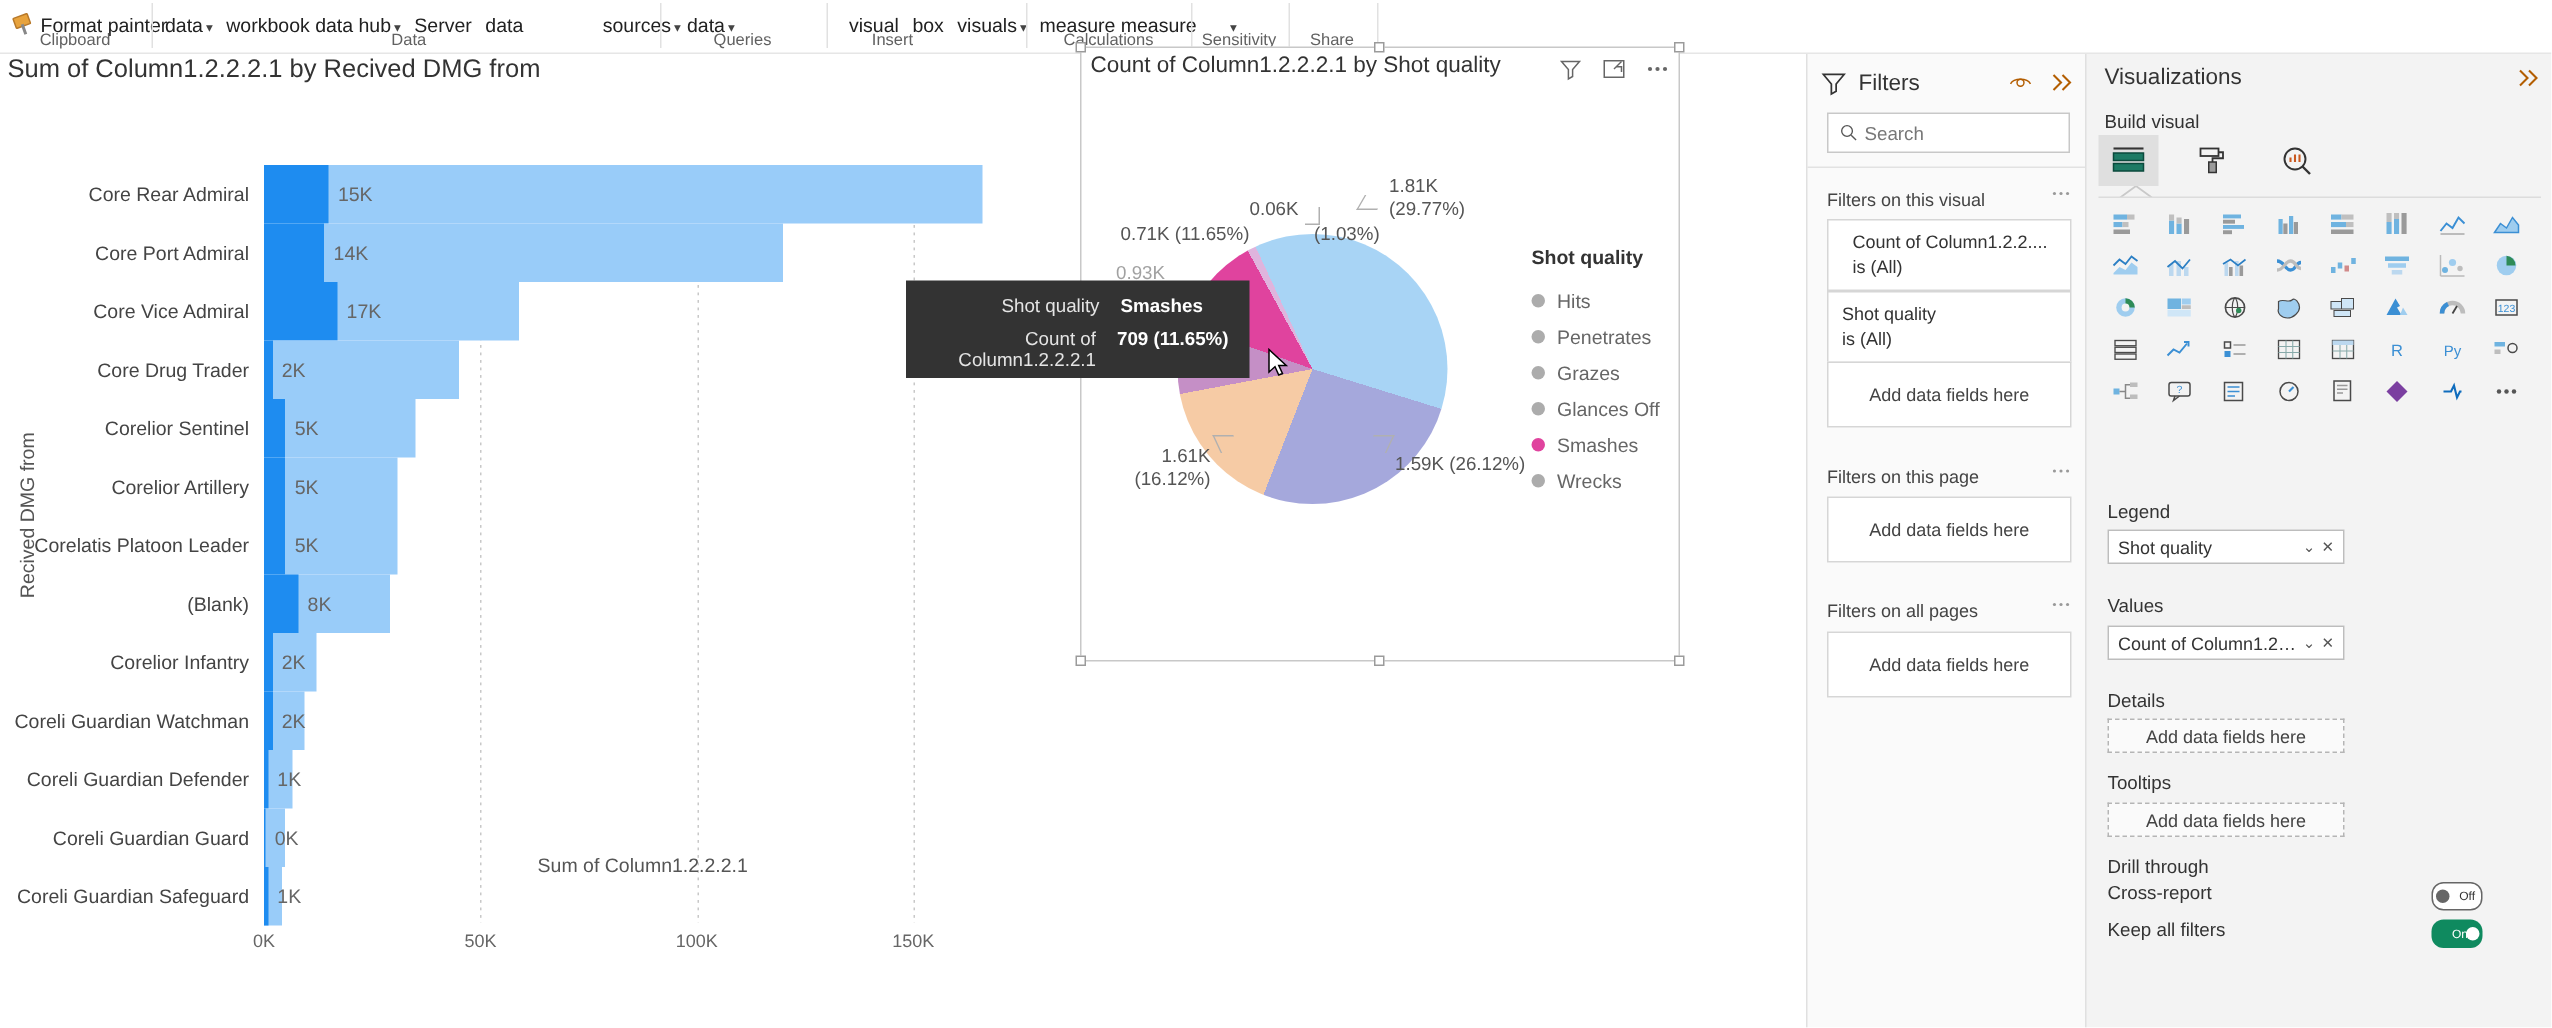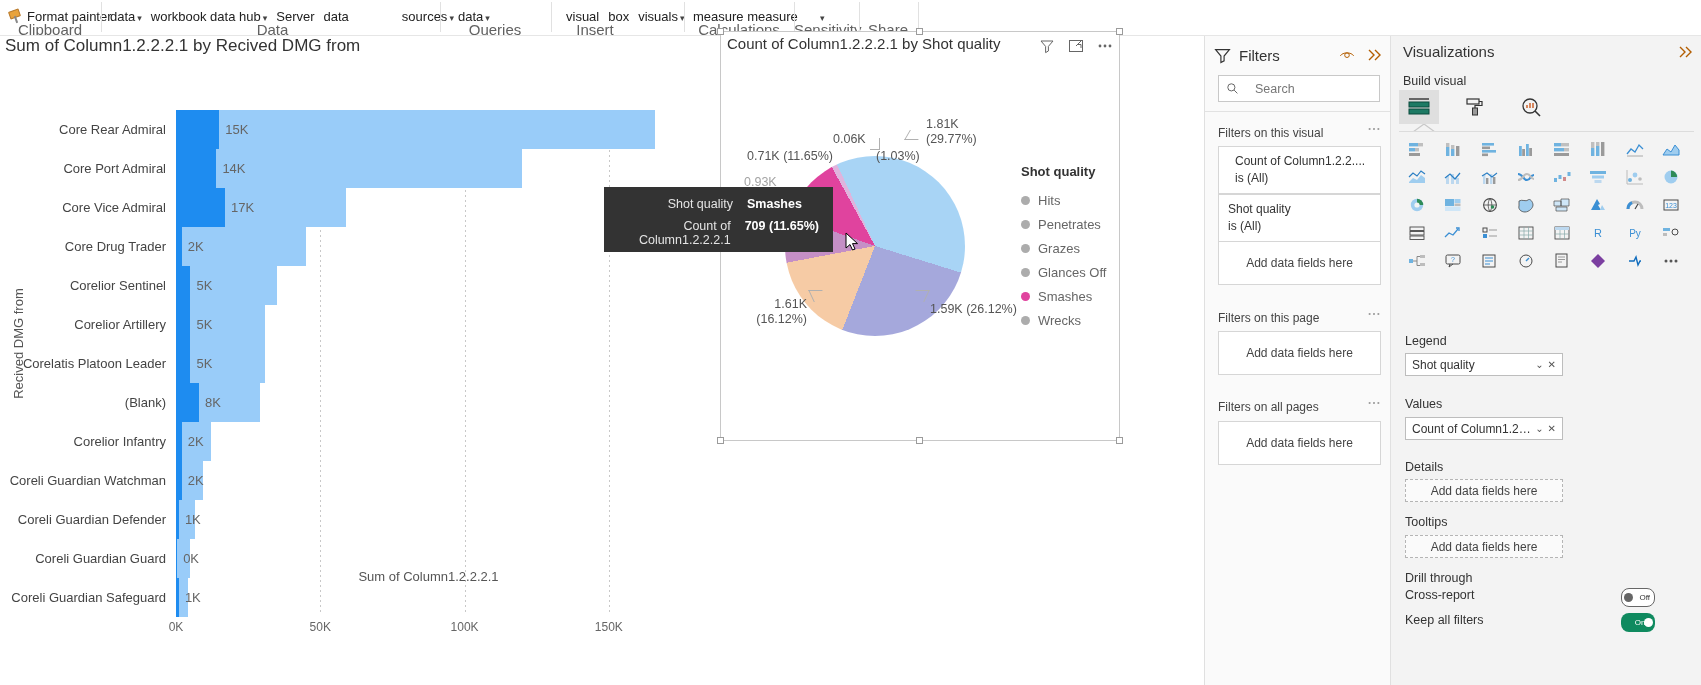--- a/index.html
+++ b/index.html
@@ -12,21 +12,21 @@
     overflow:hidden;
     position:relative;
   }
 
   
   #ribbon { position:absolute; left:0; top:0; width:1701px; height:36px; background:#ffffff; }
   .rb-group { position:absolute; top:0; height:36px; }
   .rb-sep { position:absolute; top:2px; width:1px; height:30px; background:#e1e1e1; }
   .rb-items { position:absolute; top:0; height:22px; display:flex; align-items:center; gap:9px; white-space:nowrap; }
   .rb-cmd { font-size:13px; color:#212121; line-height:22px; cursor:default; }
-  .rb-cap { position:absolute; top:21px; width:100%; text-align:center; font-size:15px; color:#616161; }
+  .rb-cap { position:absolute; top:21px; width:100%; text-align:center; font-size:11px; color:#616161; }
   .caret { font-size:9px; color:#444; margin-left:2px; }
   .paint-ico { display:inline-block; width:15px; height:15px; position:relative; vertical-align:-3px; margin-right:4px; }
   .paint-ico::before { content:""; position:absolute; left:1px; top:1px; width:9px; height:6px;
      background:#e8a33d; border:1px solid #b8792a; border-radius:1px; transform:rotate(-20deg); }
   .paint-ico::after { content:""; position:absolute; left:7px; top:7px; width:2px; height:7px;
      background:#888; transform:rotate(-20deg); }
   #ribbon-bottom { position:absolute; left:0; top:35px; width:1701px; height:1px; background:#e6e6e6; }
 
   
   #canvas { position:absolute; left:0; top:36px; width:1204px; height:649px; background:#ffffff; }
@@ -83,21 +83,21 @@
   #cursor { position:absolute; left:845px; top:196px; width:14px; height:20px; }
 
   
   #filters-pane { position:absolute; left:1204px; top:36px; width:186px; height:649px;
       background:#fafafa; border-left:1px solid #e0e0e0; }
   #filters-head { position:absolute; left:0; top:0; width:186px; height:38px; display:flex;
       align-items:center; padding:0 9px; }
   #filters-title { font-size:15px; color:#333; margin-left:8px; flex:1; }
   #f-search { position:absolute; left:13px; top:39px; width:162px; height:27px;
       border:1px solid #c8c8c8; background:#fff; display:flex; align-items:center; padding:0 7px; }
-  #f-search .ph { font-size:12.5px; color:#777; margin-left:16px; }
+  #f-search .ph { font-size:12.5px; color:#777; margin-left:4px; }
   .f-sec-label { position:absolute; left:13px; font-size:12px; color:#444; }
   .f-card { position:absolute; left:13px; width:163px; border:1px solid #d6d6d6; background:#fff;
       padding:6px 9px; }
   .f-card .l1 { font-size:12px; color:#333; line-height:17px; white-space:nowrap; overflow:hidden; text-overflow:ellipsis; }
   .f-card .l2 { font-size:12px; color:#333; line-height:17px; }
   .f-drop { position:absolute; left:13px; width:163px; height:44px; border:1px solid #d6d6d6;
       background:#fff; display:flex; align-items:center; justify-content:center;
       font-size:12px; color:#444; }
   #f-divider { position:absolute; left:0; top:75px; width:186px; height:1px; background:#e2e2e2; }
 

